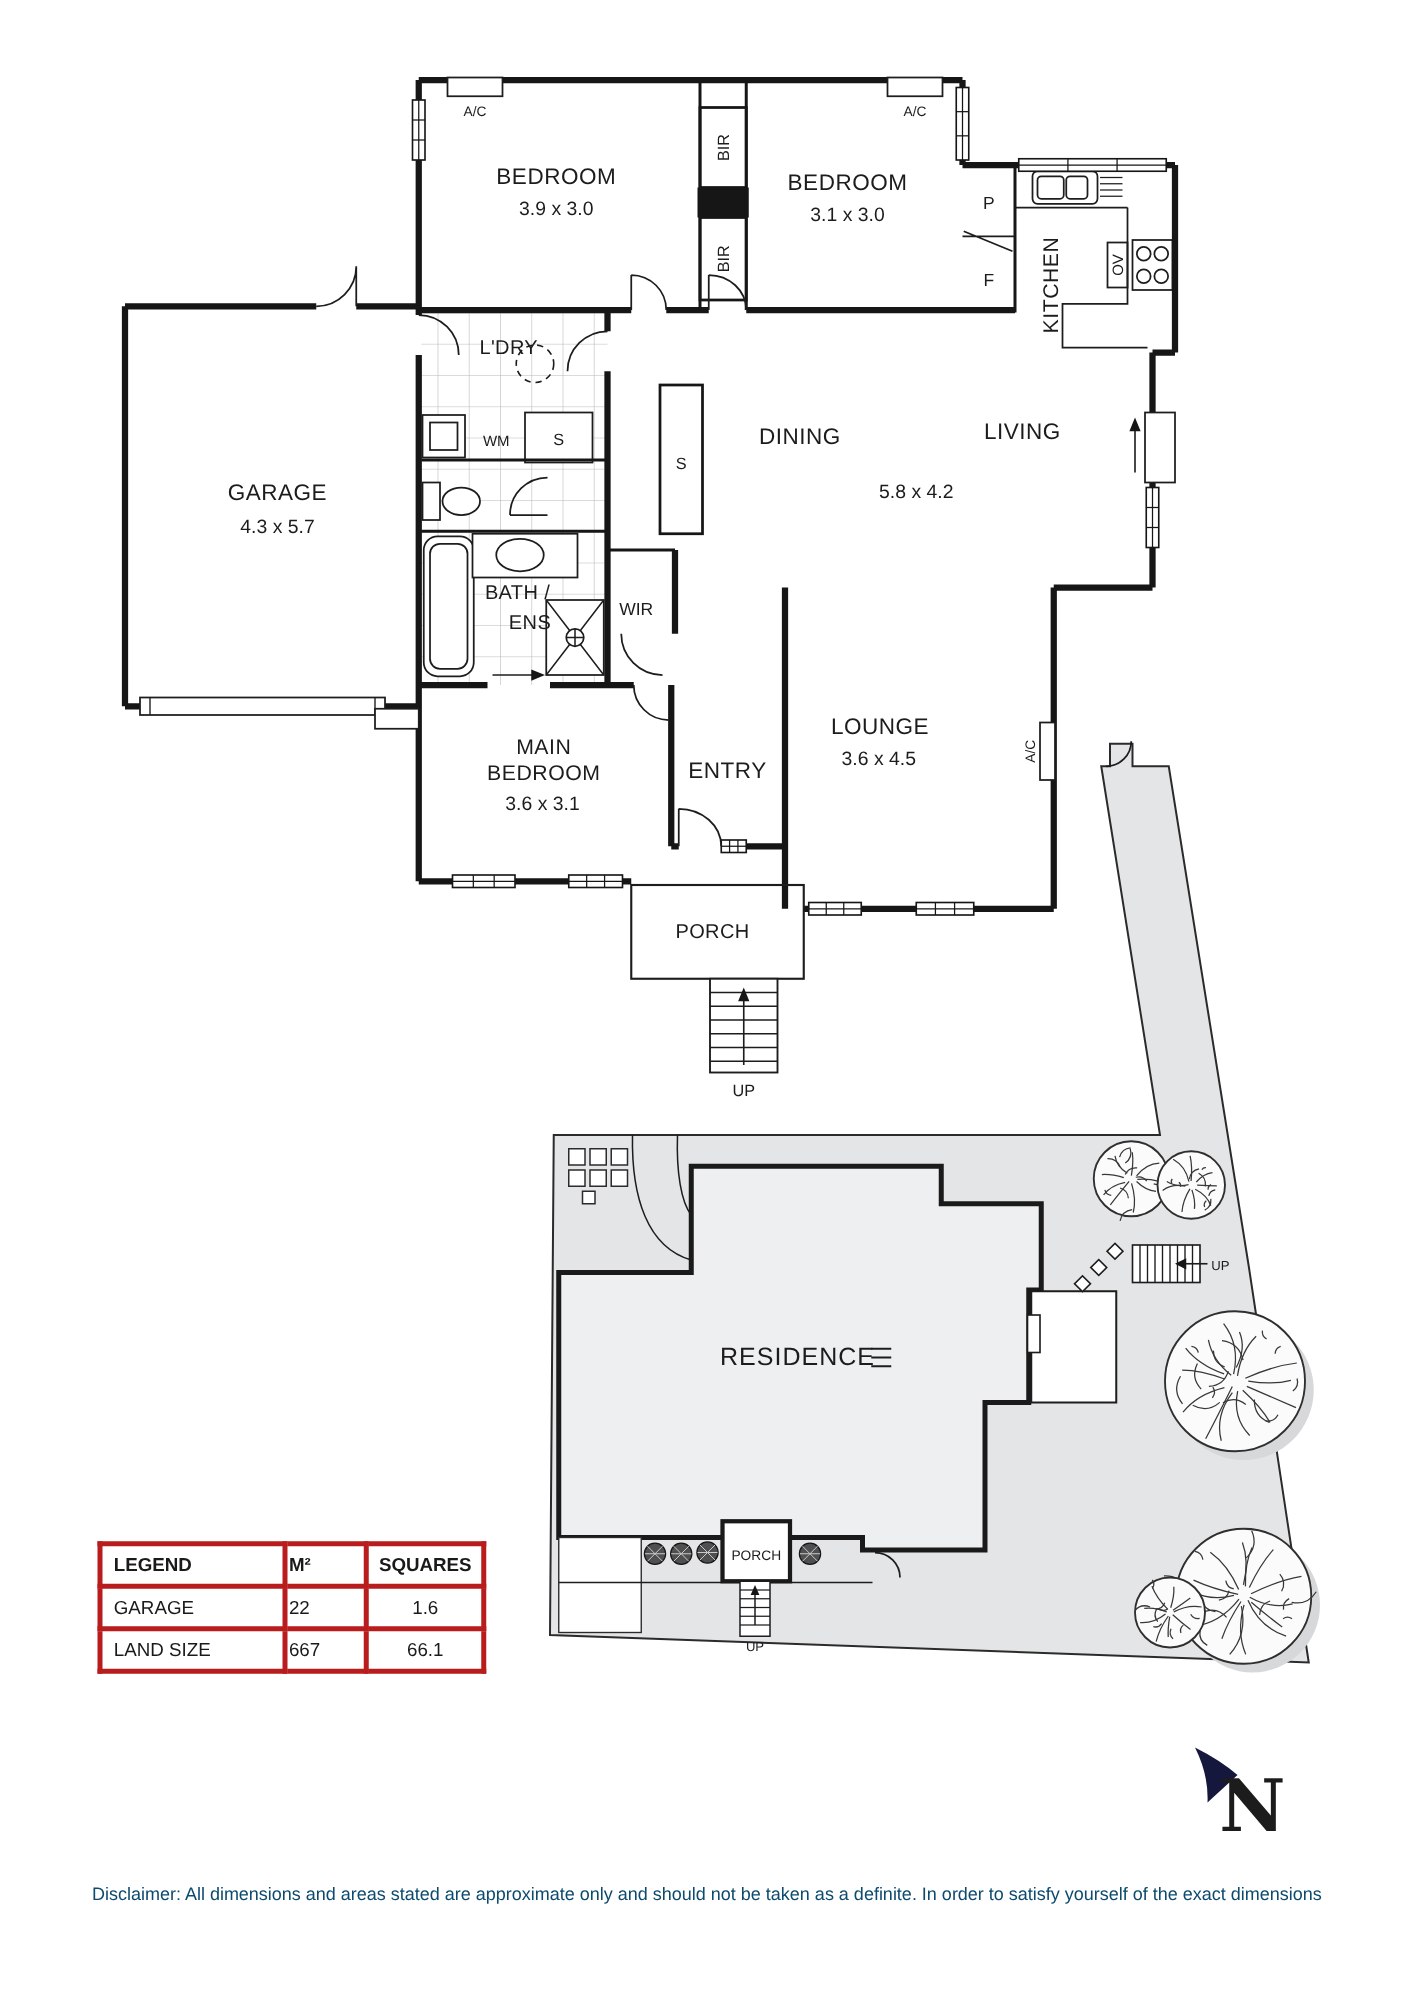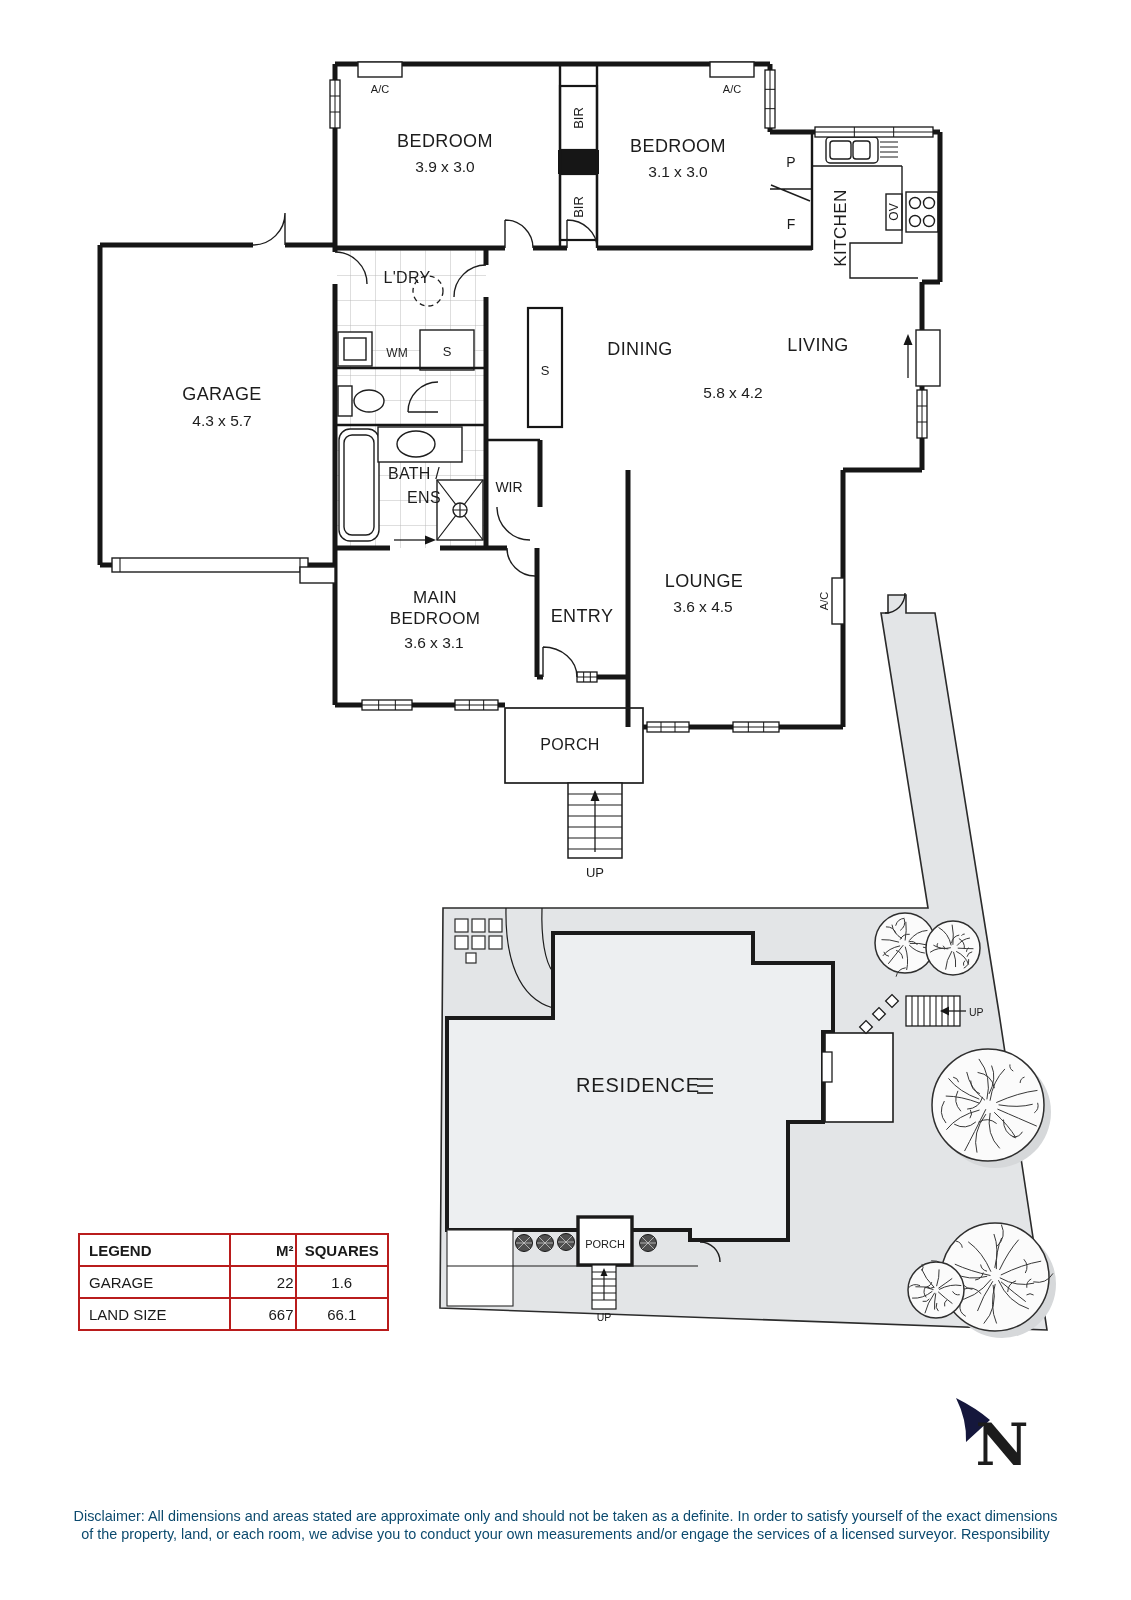--- a/index.html
+++ b/index.html
@@ -18,25 +18,25 @@
   .t20{font-size:20px;letter-spacing:.8px;}
   .mid{text-anchor:middle;}
   .wall{stroke:#161616;stroke-width:5;fill:none;stroke-linecap:butt;}
   .wmed{stroke:#161616;stroke-width:2.4;fill:none;}
   .thin{stroke:#1d1d1d;stroke-width:1.4;fill:none;}
   .thin2{stroke:#1d1d1d;stroke-width:1.2;fill:none;}
   .whitebox{fill:#fff;stroke:#1d1d1d;stroke-width:1.4;}
   .arc{stroke:#1d1d1d;stroke-width:1.4;fill:none;}
   .fillblk{fill:#161616;stroke:none;}
   #legend-table{position:absolute;left:78px;top:1233px;width:311px;border-collapse:collapse;}
-  #legend-table td,#legend-table th{border:2px solid #b91c1c;font-size:15px;height:28px;
+  #legend-table td,#legend-table th{border:4px solid #b91c1c;font-size:15px;height:28px;
      color:#1a1a1a;background:#fff;}
   #legend-table th{font-weight:bold;}
   #legend-table .c1{width:152px;text-align:left;padding-left:9px;}
-  #legend-table .c2{width:68px;text-align:right;}
+  #legend-table .c2{width:68px;text-align:left;}
   #legend-table .c3{width:91px;text-align:center;}
   #disclaimer{position:absolute;left:0;top:1507px;width:1131px;text-align:center;
      font-size:14.4px;color:#0c4a6e;line-height:1.26;}
   #disclaimer span{display:block;}
 </style>
 </head>
 <body>
 
 <div id="page">
 <svg width="1131" height="1600" viewBox="0 0 1131 1600">
@@ -510,15 +510,14 @@
     <td class="c1">LAND SIZE</td>
     <td class="c2">667</td>
     <td class="c3">66.1</td>
   </tr>
 </tbody>
     </table>
 
 
 <div id="disclaimer">
   <span>Disclaimer: All dimensions and areas stated are approximate only and should not be taken as a definite. In order to satisfy yourself of the exact dimensions</span>
-  <span>of the property, land, or each room, we advise you to conduct your own measurements and/or engage the services of a licensed surveyor. Responsibility</span>
 </div>
 </div>
 
 </body></html>

